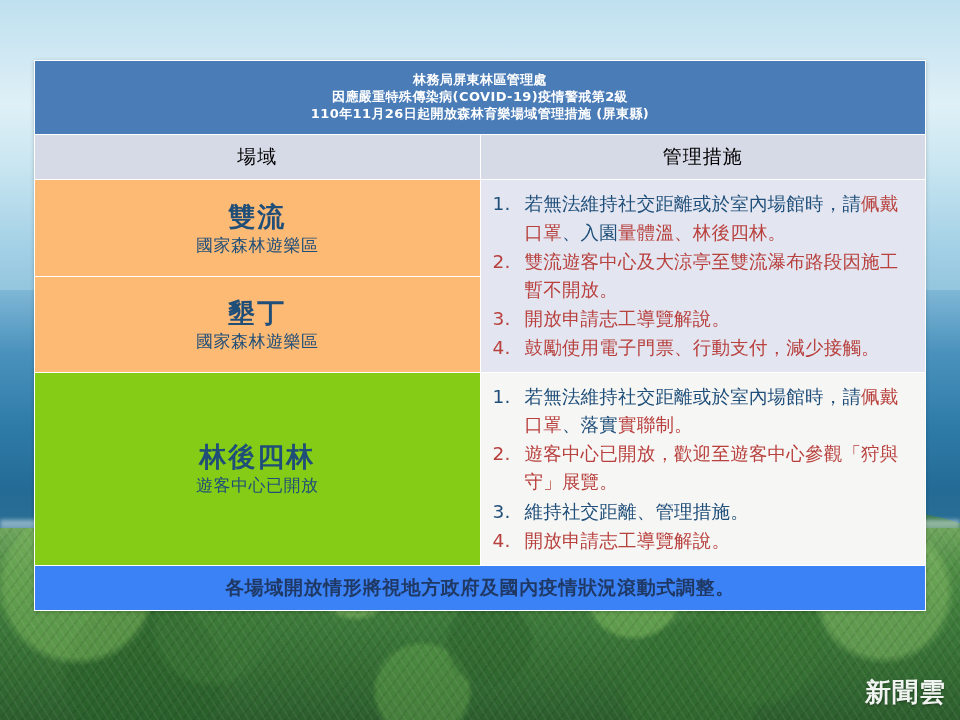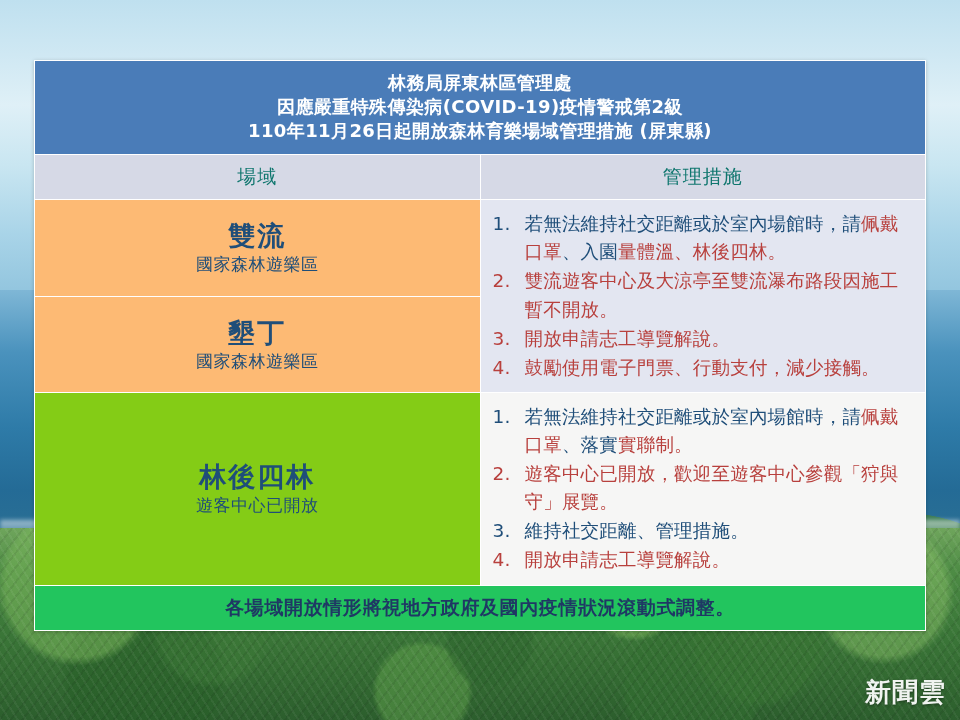--- a/index.html
+++ b/index.html
@@ -39,27 +39,27 @@
     opacity:.85;}
 
   
   #table-wrap{position:absolute;left:34px;top:60px;width:892px;z-index:5;
     box-shadow:0 1px 4px rgba(0,0,0,.22);}
   table.notice{border-collapse:collapse;width:892px;table-layout:fixed;}
   table.notice td{vertical-align:middle;border:1px solid #ffffff;}
 
   .hdr-cell{
     background:#4a7cb8;color:#ffffff;text-align:center;
-    padding:10px 8px 12px;line-height:1.32;font-size:18px;font-weight:bold;
+    padding:10px 8px 12px;line-height:1.32;font-size:13px;font-weight:bold;
     letter-spacing:.4px;
   }
   .hdr-cell div{white-space:nowrap;}
 
   .colhdr{
-    background:#d6d9e6;color:#0f766e;text-align:center;font-size:19px;
+    background:#d6d9e6;color:#000000;text-align:center;font-size:19px;
     padding:9px 4px;font-weight:normal;letter-spacing:1px;font-family:Liberation Serif, serif;
   }
   .col-venue{width:230px;}
 
   .venue{
     text-align:center;color:#1f4e79;padding:8px 6px;
   }
   .venue .big{font-size:27px;font-weight:bold;letter-spacing:2px;line-height:1.22;}
   .venue .small{font-size:17px;font-weight:normal;letter-spacing:.5px;line-height:1.3;}
 
@@ -72,21 +72,21 @@
   ol.mlist{margin:0;padding:0;list-style:none;}
   ol.mlist li{
     position:relative;padding-left:34px;font-size:18.5px;line-height:1.52;
     letter-spacing:.2px;margin:1px 0;
   }
   ol.mlist li .num{position:absolute;left:2px;top:0;width:26px;text-align:left;}
   .c-blue{color:#1f4e79;}
   .c-red{color:#b8403d;}
 
   .footer-cell{
-    background:#22c55e;color:#1f3864;text-align:center;font-size:19px;
+    background:#3b82f6;color:#1f3864;text-align:center;font-size:19px;
     font-weight:bold;padding:9px 4px;letter-spacing:.6px;
   }
 
   
   #watermark{position:absolute;right:14px;bottom:10px;z-index:6;
     display:flex;align-items:baseline;gap:2px;
     color:#ffffff;text-shadow:0 1px 3px rgba(0,0,0,.45);
     font-size:26px;font-weight:bold;letter-spacing:.5px;opacity:.93;}
   #watermark .wm-cn{font-size:26px;letter-spacing:1px;text-align:right;}
 </style>

